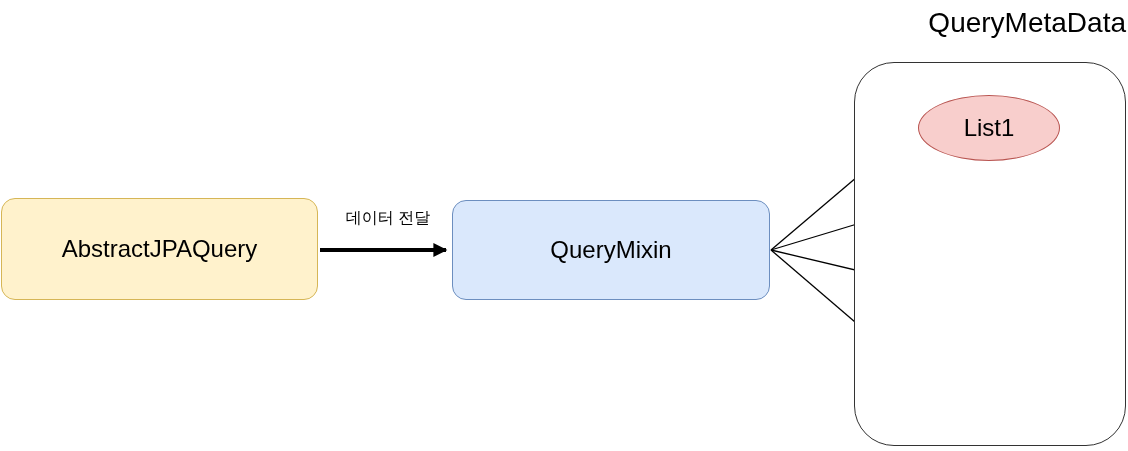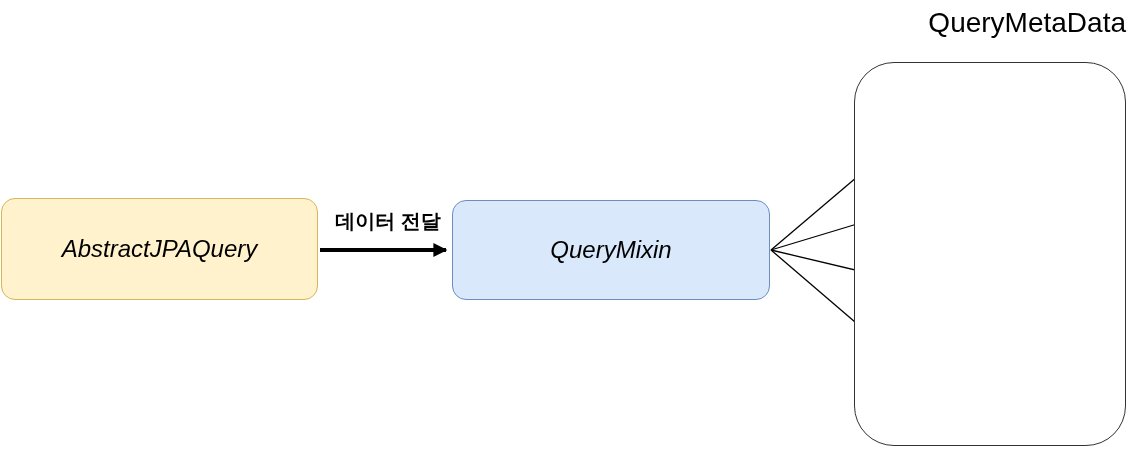--- a/index.html
+++ b/index.html
@@ -37,21 +37,20 @@
   .arrowhead  { fill: var(--edge); }
 
   .node {
     position: absolute;
     display: flex;
     align-items: center;
     justify-content: center;
     font-size: 24px;
     line-height: 1.2;
     text-align: center;
-    font-style: italic;
   }
 
   .node-source {
     left: 1px; top: 198px;
     width: 317px; height: 102px;
     background: var(--source-fill);
     border: 1.5px solid var(--source-border);
     border-radius: 14px;
   }
 
@@ -62,22 +61,22 @@
     border: 1.5px solid var(--mixin-border);
     border-radius: 14px;
     justify-content: center;
   }
 
   .edge-label {
     position: absolute;
     left: 322px; top: 208px;
     width: 132px;
     text-align: center;
-    font-size: 20px;
-    font-weight: bold;
+    font-size: 16px;
+    font-weight: normal;
     white-space: nowrap;
   }
 
   .group-box {
     position: absolute;
     left: 854px; top: 62px;
     width: 272px; height: 384px;
     background: var(--bg);
     border: 1.5px solid var(--group-border);
     border-radius: 40px;
@@ -136,14 +135,17 @@
 
   <div class="edge-label">데이터 전달</div>
 
   <div class="node node-mixin">
     <span>QueryMixin</span>
   </div>
 
   <div class="group-title">QueryMetaData</div>
   <div class="group-box"></div>
 
+  <div class="list-node list-1">
+    <span>List1</span>
+  </div>
 
 </div>
 
 </body></html>

